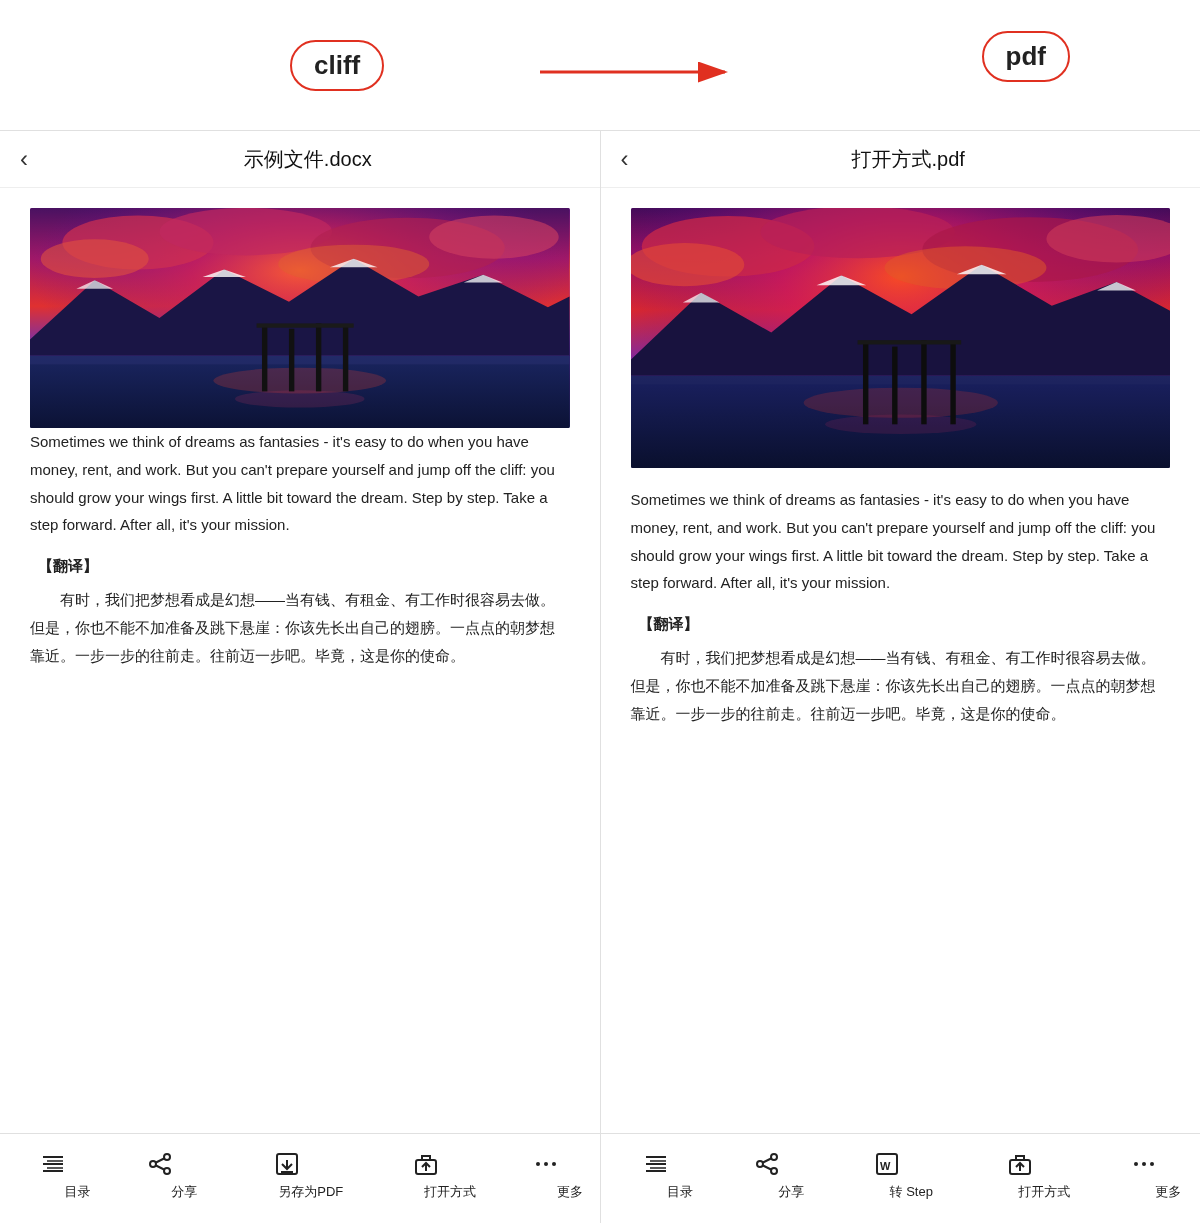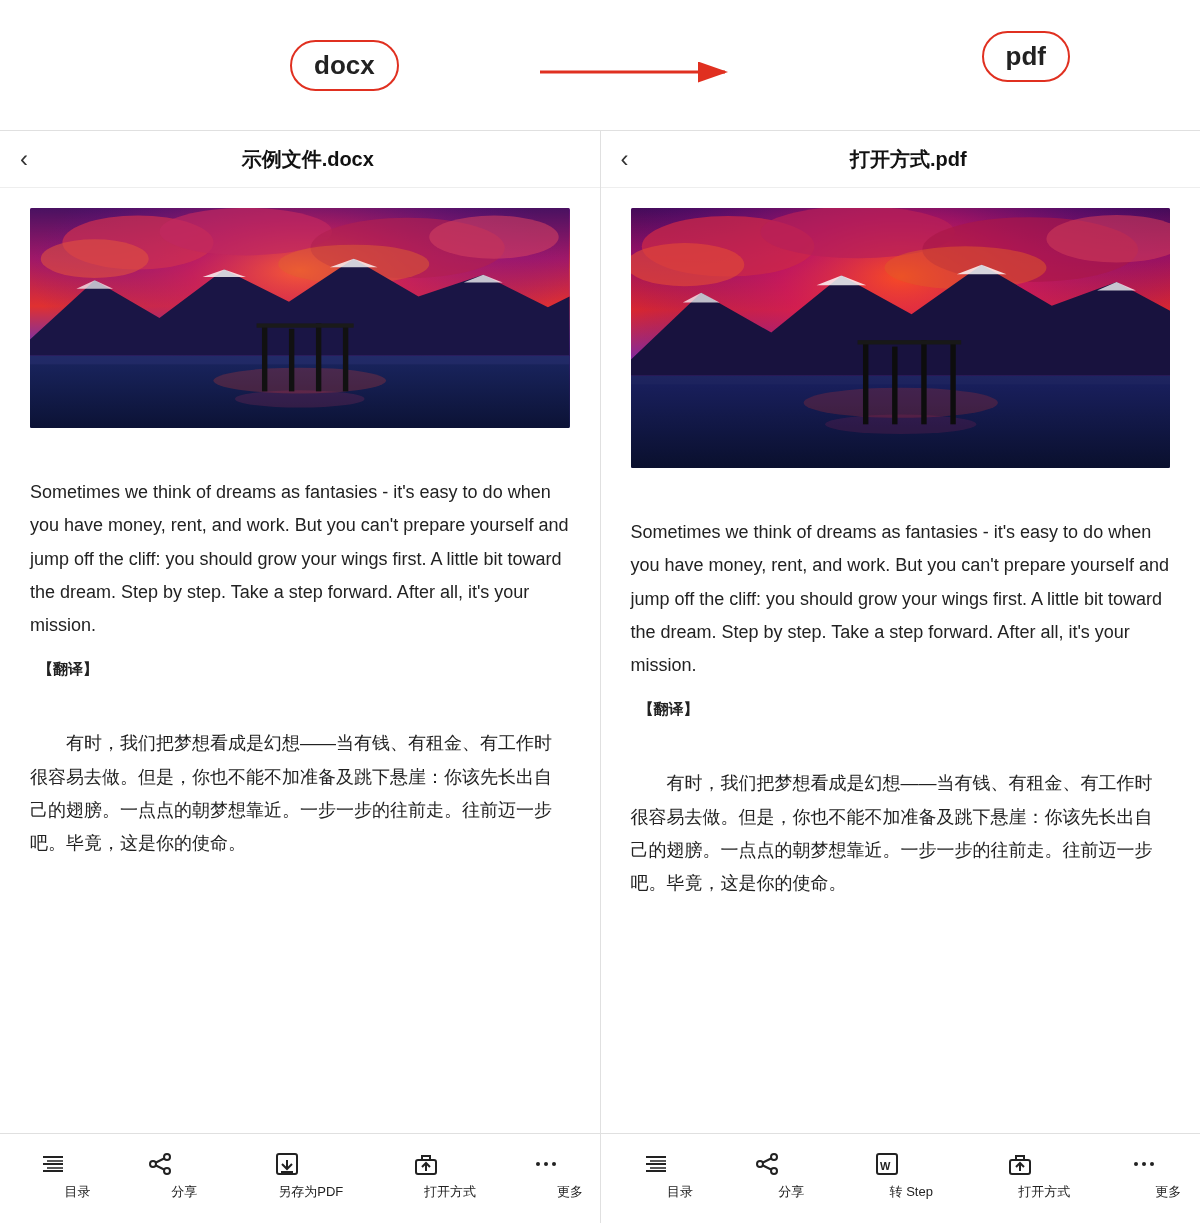--- a/index.html
+++ b/index.html
@@ -87,21 +87,21 @@
       font-size: 24px;
       color: #333;
       cursor: pointer;
       margin-right: 8px;
     }
 
     .panel-title {
       flex: 1;
       text-align: center;
       font-size: 20px;
-      font-weight: 700;
+      font-weight: 400;
       color: #111;
     }
 
     
     .panel-content {
       flex: 1;
       overflow-y: auto;
       padding: 20px 30px;
       background: #fff;
     }
@@ -121,25 +121,24 @@
       overflow: hidden;
       border-radius: 2px;
       flex-shrink: 0;
     }
 
     .photo-sunset-right {
       height: 260px;
     }
 
     .doc-text {
-      font-size: 18px;
+      font-size: 15px;
       line-height: 1.85;
       color: #222;
       margin-bottom: 18px;
-      margin-top: 48px;
     }
 
     .section-label {
       font-size: 15px;
       font-weight: bold;
       color: #222;
       margin-bottom: 10px;
       margin-left: 8px;
     }
 
@@ -173,21 +172,21 @@
     .icon-svg {
       width: 28px;
       height: 28px;
     }
   </style>
 </head>
 <body>
 
 <div class="annotation-area">
   <div class="annotation-left">
-    <span class="annotation-bubble">docx</span>
+    <span class="annotation-bubble">cliff</span>
   </div>
 
   <div class="annotation-arrow">
     <svg width="200" height="40" viewBox="0 0 200 40">
       <defs>
         <marker id="arrowhead" markerWidth="10" markerHeight="7" refX="9" refY="3.5" orient="auto">
           <polygon points="0 0, 10 3.5, 0 7" fill="#e03020"></polygon>
         </marker>
       </defs>
       <line x1="0" y1="20" x2="185" y2="20" stroke="#e03020" stroke-width="3" marker-end="url(#arrowhead)"></line>

